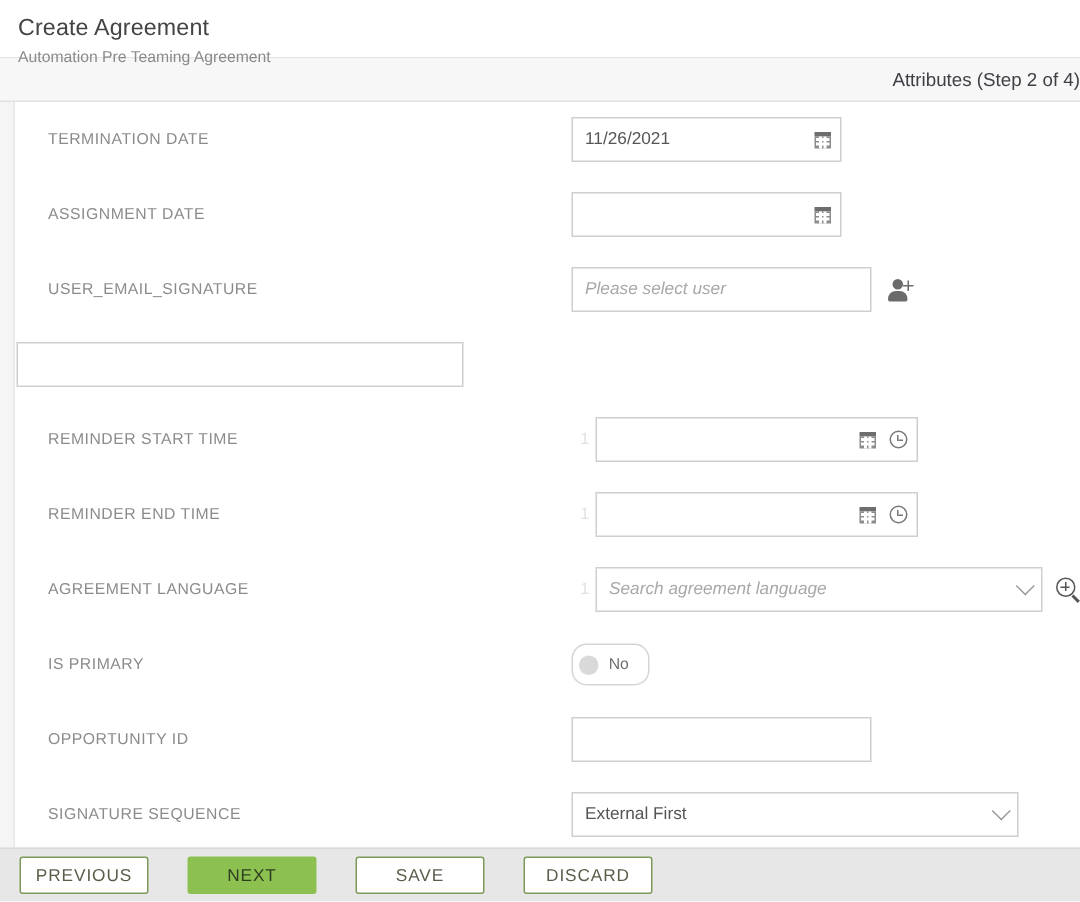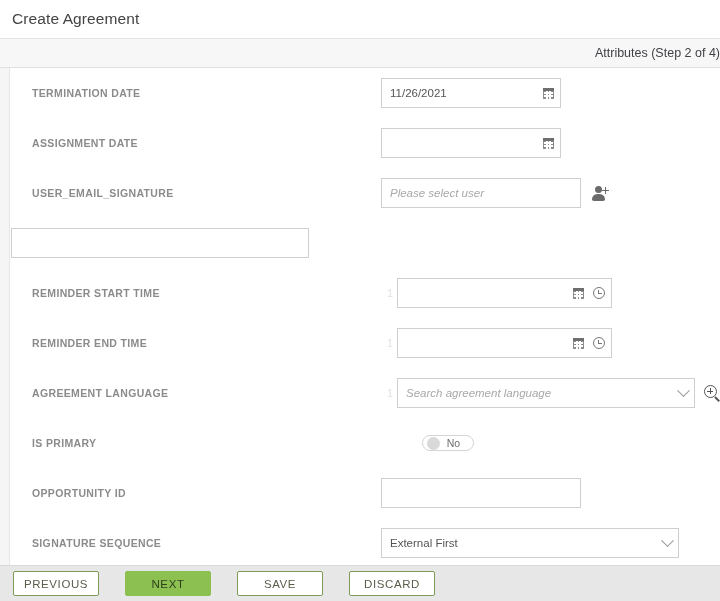--- a/index.html
+++ b/index.html
@@ -86,21 +86,20 @@
     height: 50px;
   }
   .field-label {
     width: 370px;
     padding-left: 21px;
     box-sizing: border-box;
     font-size: 10.5px;
     color: #8b8b8b;
     letter-spacing: 0.35px;
     white-space: nowrap;
-    font-weight: bold;
   }
   .field-control {
     display: flex;
     align-items: center;
   }
 
   
   .inp {
     height: 30px;
     border: 1px solid #cfcfcf;
@@ -248,29 +247,28 @@
     width: 12px;
     margin-right: 4px;
     font-size: 11px;
     color: #e2e2e2;
     text-align: right;
     flex: 0 0 auto;
   }
 
   
   .toggle {
-    width: 52px; height: 16px;
+    width: 52px; height: 28px;
     border: 1px solid #d5d5d5;
     border-radius: 10px;
     background: #ffffff;
     display: flex;
     align-items: center;
     box-sizing: border-box;
     padding: 0 4px;
-    margin-left: 41px;
   }
   .toggle .knob {
     width: 13px; height: 13px;
     border-radius: 50%;
     background: #d9d9d9;
     flex: 0 0 auto;
   }
   .toggle .tlabel {
     flex: 1;
     text-align: center;
@@ -311,20 +309,21 @@
     background: #8cc152;
     border-color: #8cc152;
     color: #2f3e1c;
   }
 </style>
 </head>
 <body>
 
 <div class="page-header">
   <div class="page-title">Create Agreement</div>
+  <div class="page-subtitle">Automation Pre Teaming Agreement</div>
 </div>
 
 <div class="section-bar">
   <div class="section-bar-title">Attributes (Step 2 of 4)</div>
 </div>
 
 <div class="form-wrap">
   <div class="gutter"></div>
   <div class="form-body">
 

